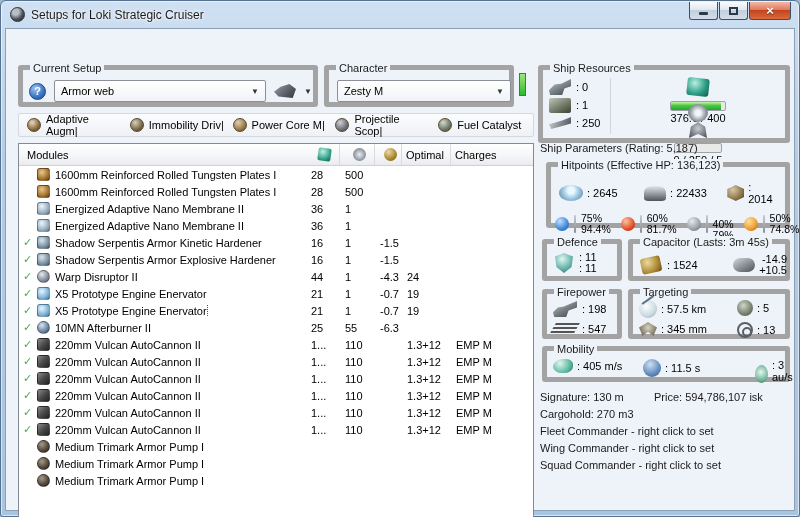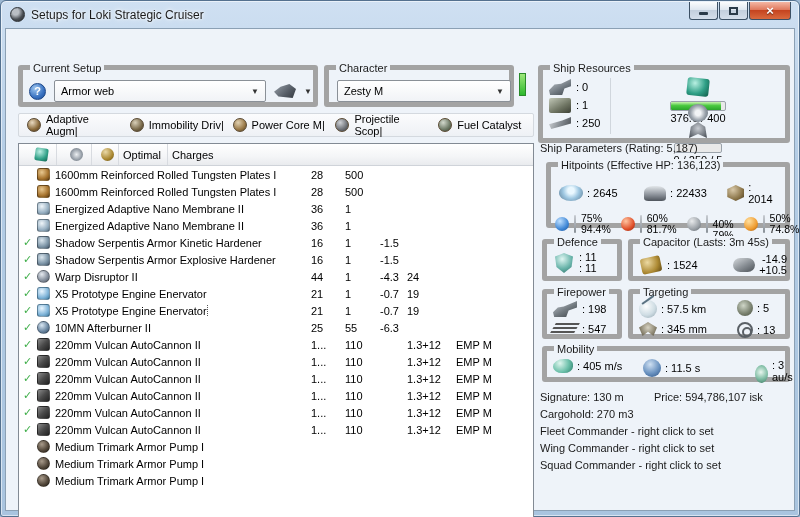--- a/index.html
+++ b/index.html
@@ -210,20 +210,23 @@
         </div>
 
         <div class="subsys-item">
           <span class="ss-icon subsys-engineering"></span>
           <span>Fuel Catalyst</span>
         </div>
       </div>
 
     <div class="mod-table">
       <div class="thead">
+        <div class="th name">
+            <span>Modules</span>
+          </div>
         <div class="th cpu">
             <span class="hicon cpu-hicon"></span>
           </div>
         <div class="th pg">
             <span class="hicon pg-hicon"></span>
           </div>
         <div class="th cap">
             <span class="hicon cap-hicon"></span>
           </div>
         <div class="th opt">

